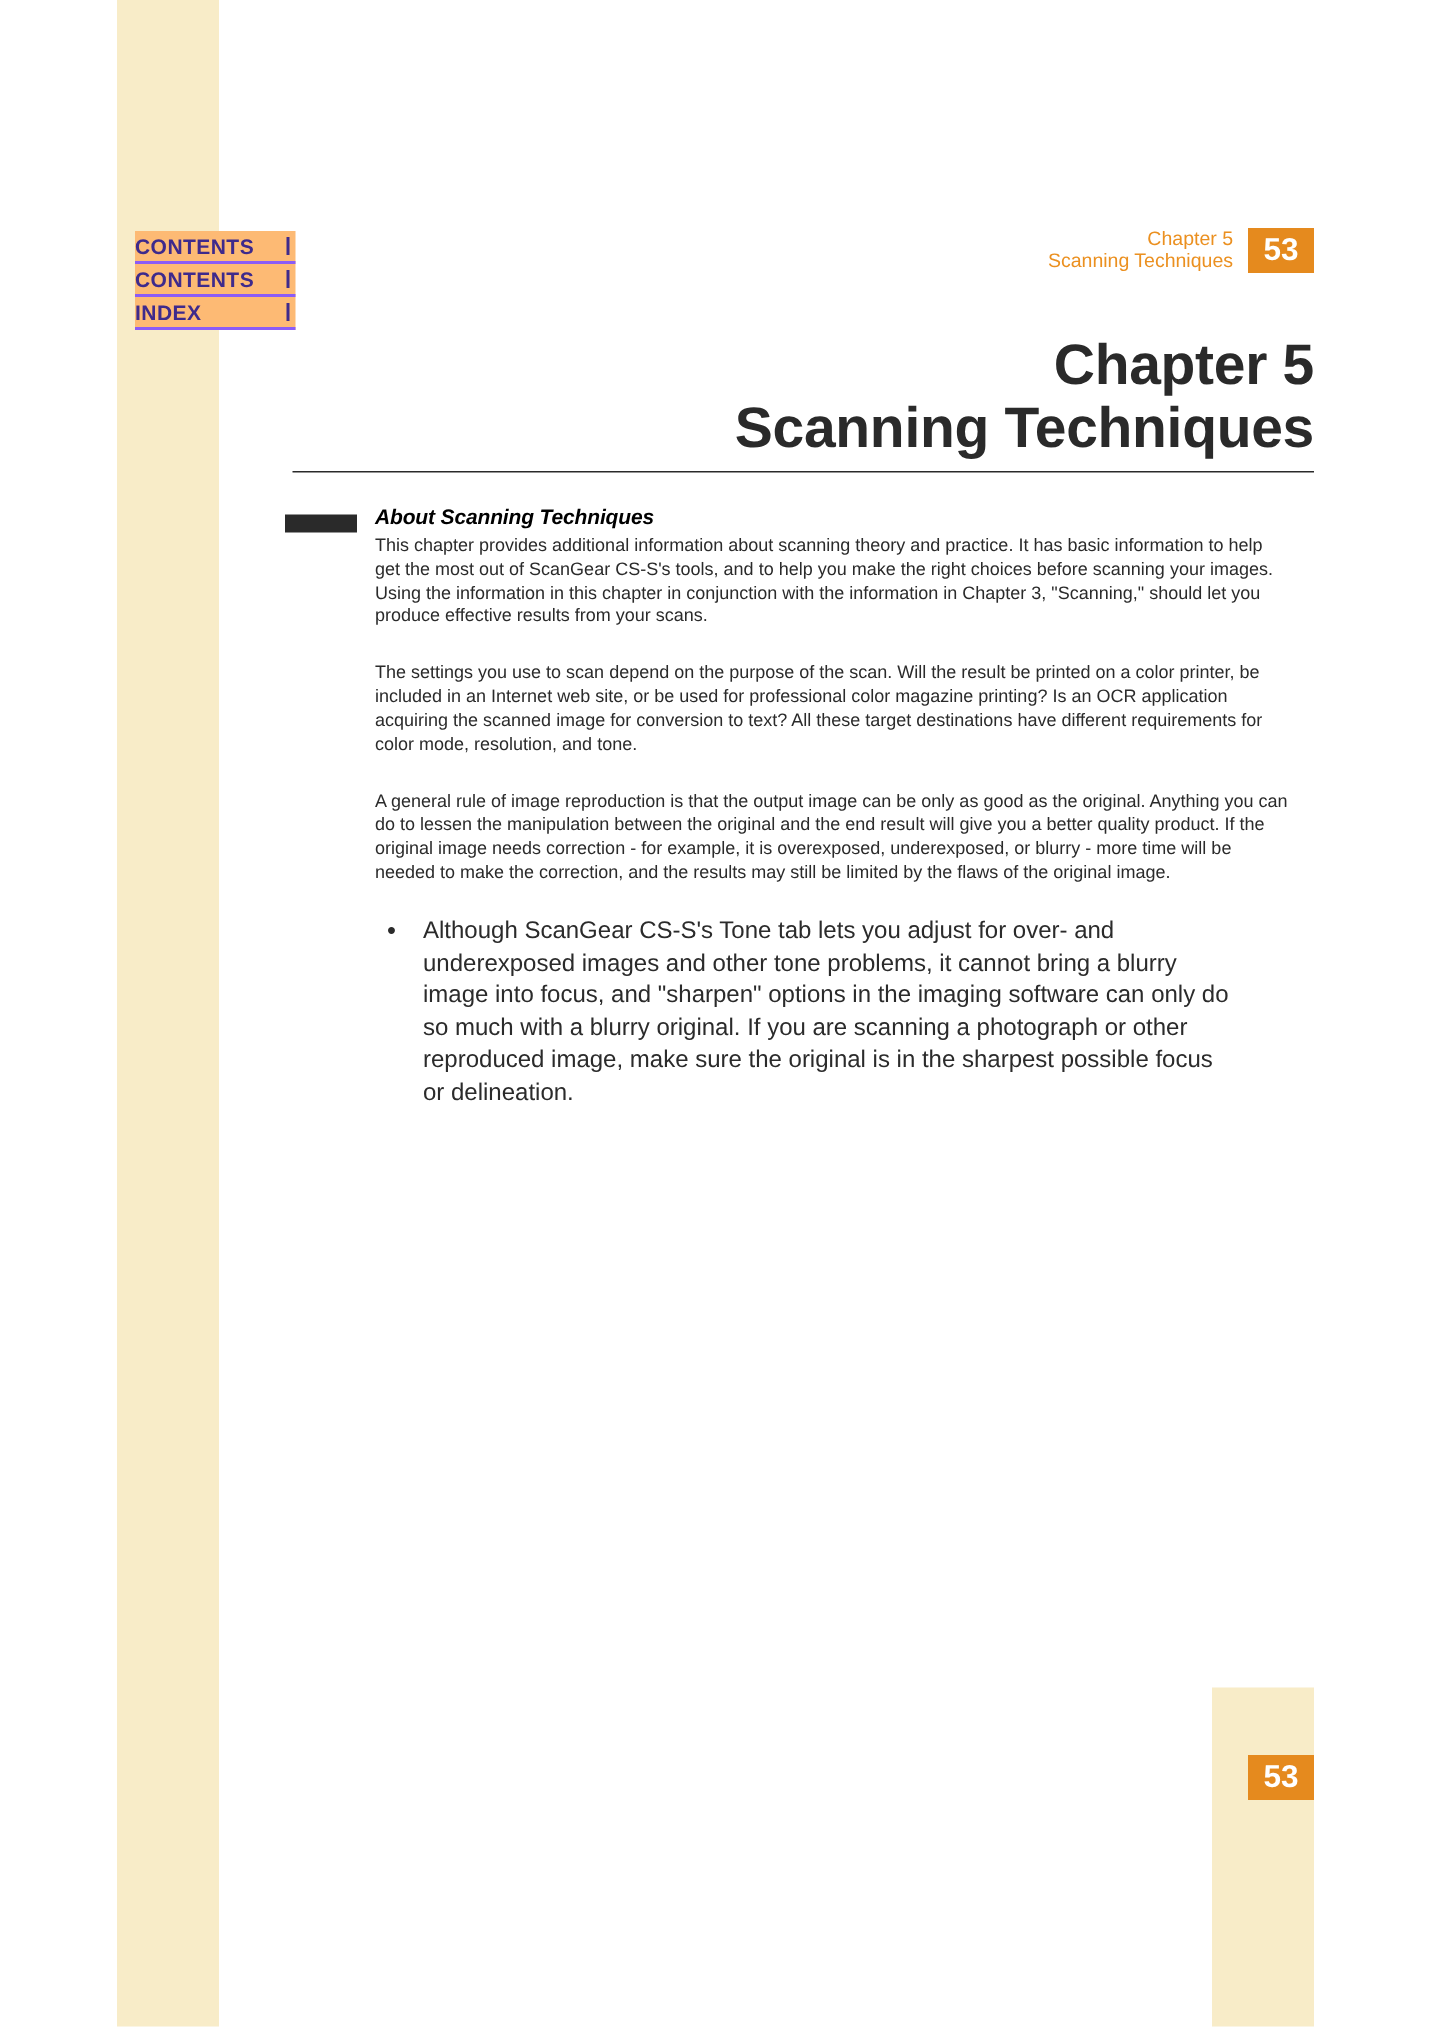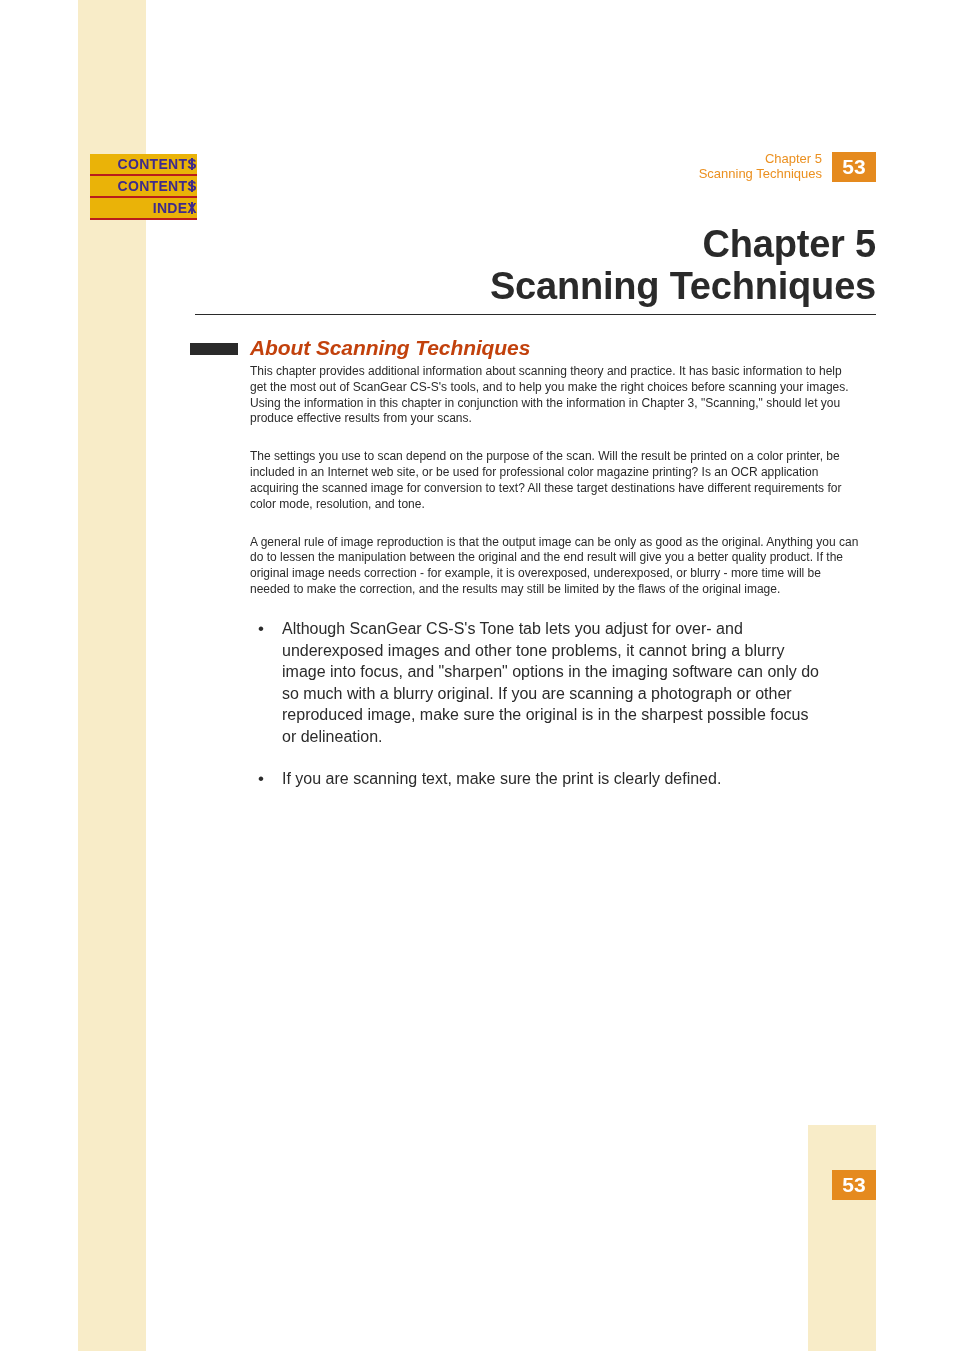--- a/index.html
+++ b/index.html
@@ -23,27 +23,27 @@
       height: 1351px;
       background: #f8ecc8;
     }
     .nav-tabs {
       position: absolute;
       left: 90px;
       top: 154px;
       width: 107px;
     }
     .nav-tab {
-      background: #eab308;
+      background: #fdba74;
       color: #3e2a8c;
       font-weight: bold;
       font-size: 14px;
-      text-align: right;
+      text-align: left;
       padding: 2px 0 2px 0;
-      border-bottom: 2px solid #b91c1c;
+      border-bottom: 2px solid #8b5cf6;
       letter-spacing: 0.3px;
       font-family: "Frutiger", "Helvetica Neue", Arial, sans-serif;
       position: relative;
       cursor: pointer;
     }
     .nav-tab::after {
       content: "";
       position: absolute;
       right: 4px;
       top: 4px;
@@ -101,24 +101,24 @@
       line-height: 1.1;
       letter-spacing: -0.2px;
     }
     .content-area {
       position: absolute;
       left: 250px;
       right: 95px;
       top: 336px;
     }
     .section-heading {
-      color: #c2410c;
+      color: #000000;
       font-style: italic;
       font-weight: bold;
-      font-size: 21px;
+      font-size: 14px;
       font-family: "Frutiger", "Helvetica Neue", Arial, sans-serif;
       margin-bottom: 4px;
       letter-spacing: -0.1px;
     }
     .section-heading.with-marker {
       position: relative;
     }
     .section-heading.with-marker::before {
       content: "";
       position: absolute;
@@ -222,19 +222,18 @@
 
   <div class="section-heading with-marker">About Scanning Techniques</div>
   <p class="body-text">This chapter provides additional information about scanning theory and practice. It has basic information to help get the most out of ScanGear CS-S's tools, and to help you make the right choices before scanning your images. Using the information in this chapter in conjunction with the information in Chapter 3, "Scanning," should let you produce effective results from your scans.</p>
 
   <p class="body-text">The settings you use to scan depend on the purpose of the scan. Will the result be printed on a color printer, be included in an Internet web site, or be used for professional color magazine printing? Is an OCR application acquiring the scanned image for conversion to text? All these target destinations have different requirements for color mode, resolution, and tone.</p>
 
   <p class="body-text" style="margin-bottom:20px;">A general rule of image reproduction is that the output image can be only as good as the original. Anything you can do to lessen the manipulation between the original and the end result will give you a better quality product. If the original image needs correction - for example, it is overexposed, underexposed, or blurry - more time will be needed to make the correction, and the results may still be limited by the flaws of the original image.</p>
 
   <ul class="bullet-list">
     <li>Although ScanGear CS-S's Tone tab lets you adjust for over- and underexposed images and other tone problems, it cannot bring a blurry image into focus, and "sharpen" options in the imaging software can only do so much with a blurry original. If you are scanning a photograph or other reproduced image, make sure the original is in the sharpest possible focus or delineation.</li>
-    <li>If you are scanning text, make sure the print is clearly defined.</li>
   </ul>
 
 </div>
 
 <div class="right-sidebar"></div>
 <div class="bottom-page-badge">53</div>
 
 </body></html>

